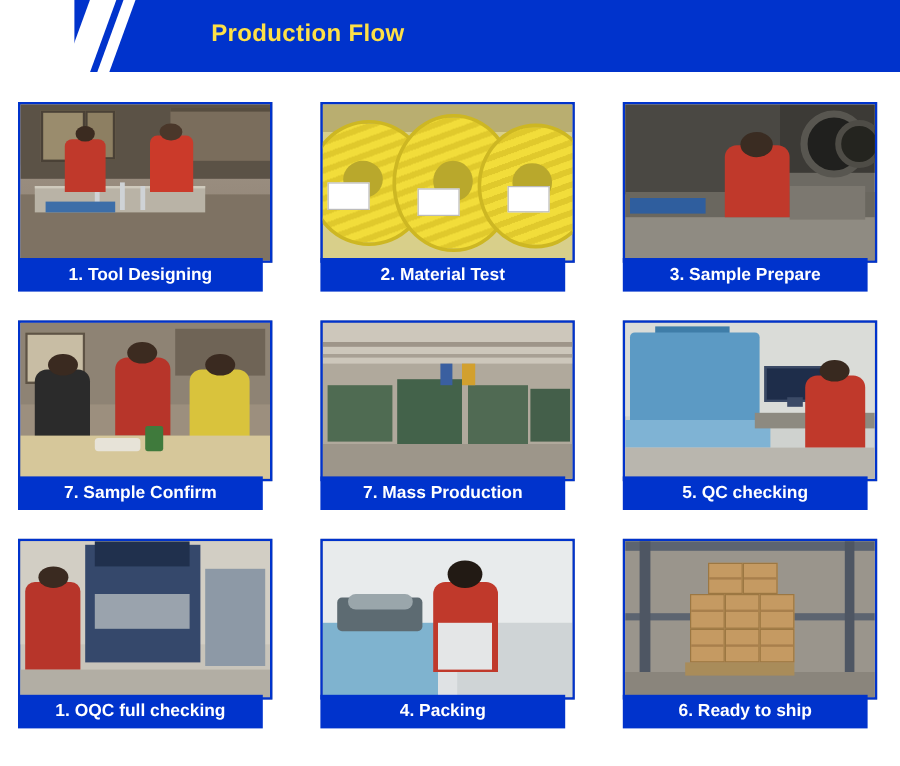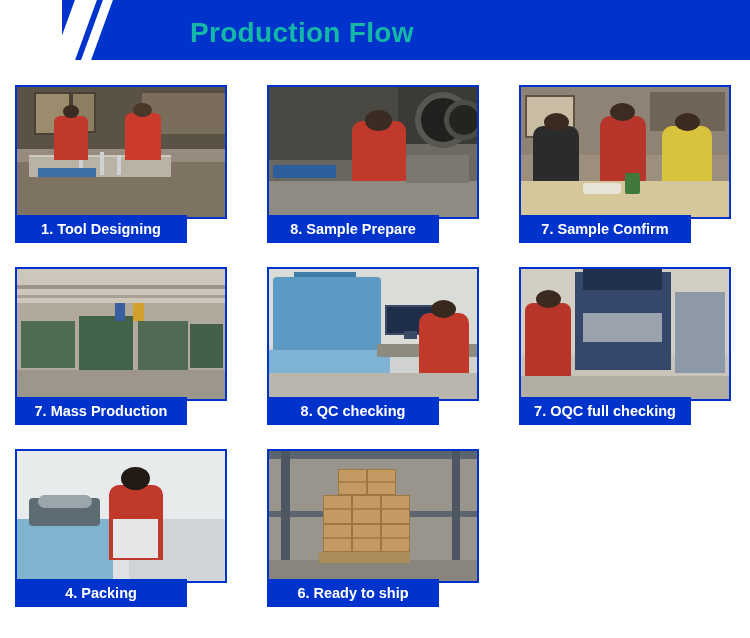--- a/index.html
+++ b/index.html
@@ -43,24 +43,24 @@
     position: absolute;
     left: 92px;
     top: -6px;
     width: 10px;
     height: 72px;
     background: #ffffff;
     transform: skewX(-20deg);
   }
   .header-title {
     position: absolute;
-    left: 190px;
+    left: 176px;
     top: 17px;
-    color: #14b8a6;
-    font-size: 28px;
+    color: #fde047;
+    font-size: 20px;
     font-weight: bold;
     letter-spacing: 0.3px;
   }
 
   
   .grid {
     position: relative;
     width: 750px;
     padding: 25px 0 0 0;
     box-sizing: border-box;
@@ -85,21 +85,21 @@
     height: 134px;
     border: 2px solid #0033cc;
     box-sizing: border-box;
     overflow: hidden;
     background: #b9b4a8;
   }
   .caption {
     position: absolute;
     left: 0;
     top: 130px;
-    width: 172px;
+    width: 204px;
     height: 28px;
     background: #0033cc;
     color: #ffffff;
     font-size: 14.5px;
     font-weight: bold;
     display: flex;
     align-items: center;
     justify-content: center;
     box-sizing: border-box;
   }
@@ -246,36 +246,52 @@
         <div class="ph s1-rod3"></div>
       <div class="ph s1-p1"></div>
         <div class="ph s1-p1h"></div>
       <div class="ph s1-p2"></div>
         <div class="ph s1-p2h"></div>
       <div class="ph s1-blue"></div>
     </div>
     <div class="caption">1. Tool Designing</div>
   </div>
 
+  <div class="cell">
+    <div class="photo">
+      <div class="ph s2-bg"></div>
+        <div class="ph s2-top"></div>
+      <div class="ph coil" style="left:-6%;  top:10%; width:46%; height:76%;"></div>
+      <div class="ph coilhole" style="left:8%;   top:36%; width:16%; height:24%;"></div>
+      <div class="ph coil" style="left:28%;  top:6%;  width:46%; height:84%;"></div>
+      <div class="ph coilhole" style="left:44%;  top:36%; width:16%; height:26%;"></div>
+      <div class="ph coil" style="left:62%;  top:12%; width:44%; height:76%;"></div>
+      <div class="ph coilhole" style="left:76%;  top:38%; width:16%; height:24%;"></div>
+      <div class="ph label" style="left:2%;   top:50%; width:16%; height:16%;"></div>
+      <div class="ph label" style="left:38%;  top:54%; width:16%; height:16%;"></div>
+      <div class="ph label" style="left:74%;  top:52%; width:16%; height:16%;"></div>
+    </div>
+    <div class="caption">2. Material Test</div>
+  </div>
 
   <div class="cell">
     <div class="photo">
       <div class="ph s3-bg"></div>
         <div class="ph s3-mach"></div>
         <div class="ph s3-mach2"></div>
       <div class="ph s3-wheel"></div>
         <div class="ph s3-wheel2"></div>
       <div class="ph s3-bench"></div>
         <div class="ph s3-floor"></div>
       <div class="ph s3-box"></div>
       <div class="ph s3-man"></div>
         <div class="ph s3-head"></div>
       <div class="ph s3-blue"></div>
     </div>
-    <div class="caption">8. Sample Prepare</div>
+    <div class="caption">3. Sample Prepare</div>
   </div>
 
   <div class="cell">
     <div class="photo">
       <div class="ph s4-bg"></div>
         <div class="ph s4-wall"></div>
       <div class="ph s4-win"></div>
         <div class="ph s4-shelf"></div>
       <div class="ph s4-m1"></div>
         <div class="ph s4-m1h"></div>
@@ -314,36 +330,36 @@
       <div class="ph s6-machtop"></div>
         <div class="ph s6-mach"></div>
         <div class="ph s6-bed"></div>
       <div class="ph s6-floor"></div>
         <div class="ph s6-desk"></div>
       <div class="ph s6-mon"></div>
         <div class="ph s6-monfoot"></div>
       <div class="ph s6-man"></div>
         <div class="ph s6-head"></div>
     </div>
-    <div class="caption">8. QC checking</div>
+    <div class="caption">5. QC checking</div>
   </div>
 
   <div class="cell">
     <div class="photo">
       <div class="ph s7-bg"></div>
         <div class="ph s7-wall"></div>
       <div class="ph s7-mach"></div>
         <div class="ph s7-machtop"></div>
         <div class="ph s7-machmid"></div>
       <div class="ph s7-right"></div>
         <div class="ph s7-floor"></div>
       <div class="ph s7-man"></div>
         <div class="ph s7-head"></div>
     </div>
-    <div class="caption">7. OQC full checking</div>
+    <div class="caption">1. OQC full checking</div>
   </div>
 
   <div class="cell">
     <div class="photo">
       <div class="ph s8-bg"></div>
         <div class="ph s8-wall"></div>
       <div class="ph s8-tableL"></div>
         <div class="ph s8-tableR"></div>
       <div class="ph s8-tray"></div>
         <div class="ph s8-parts"></div>

